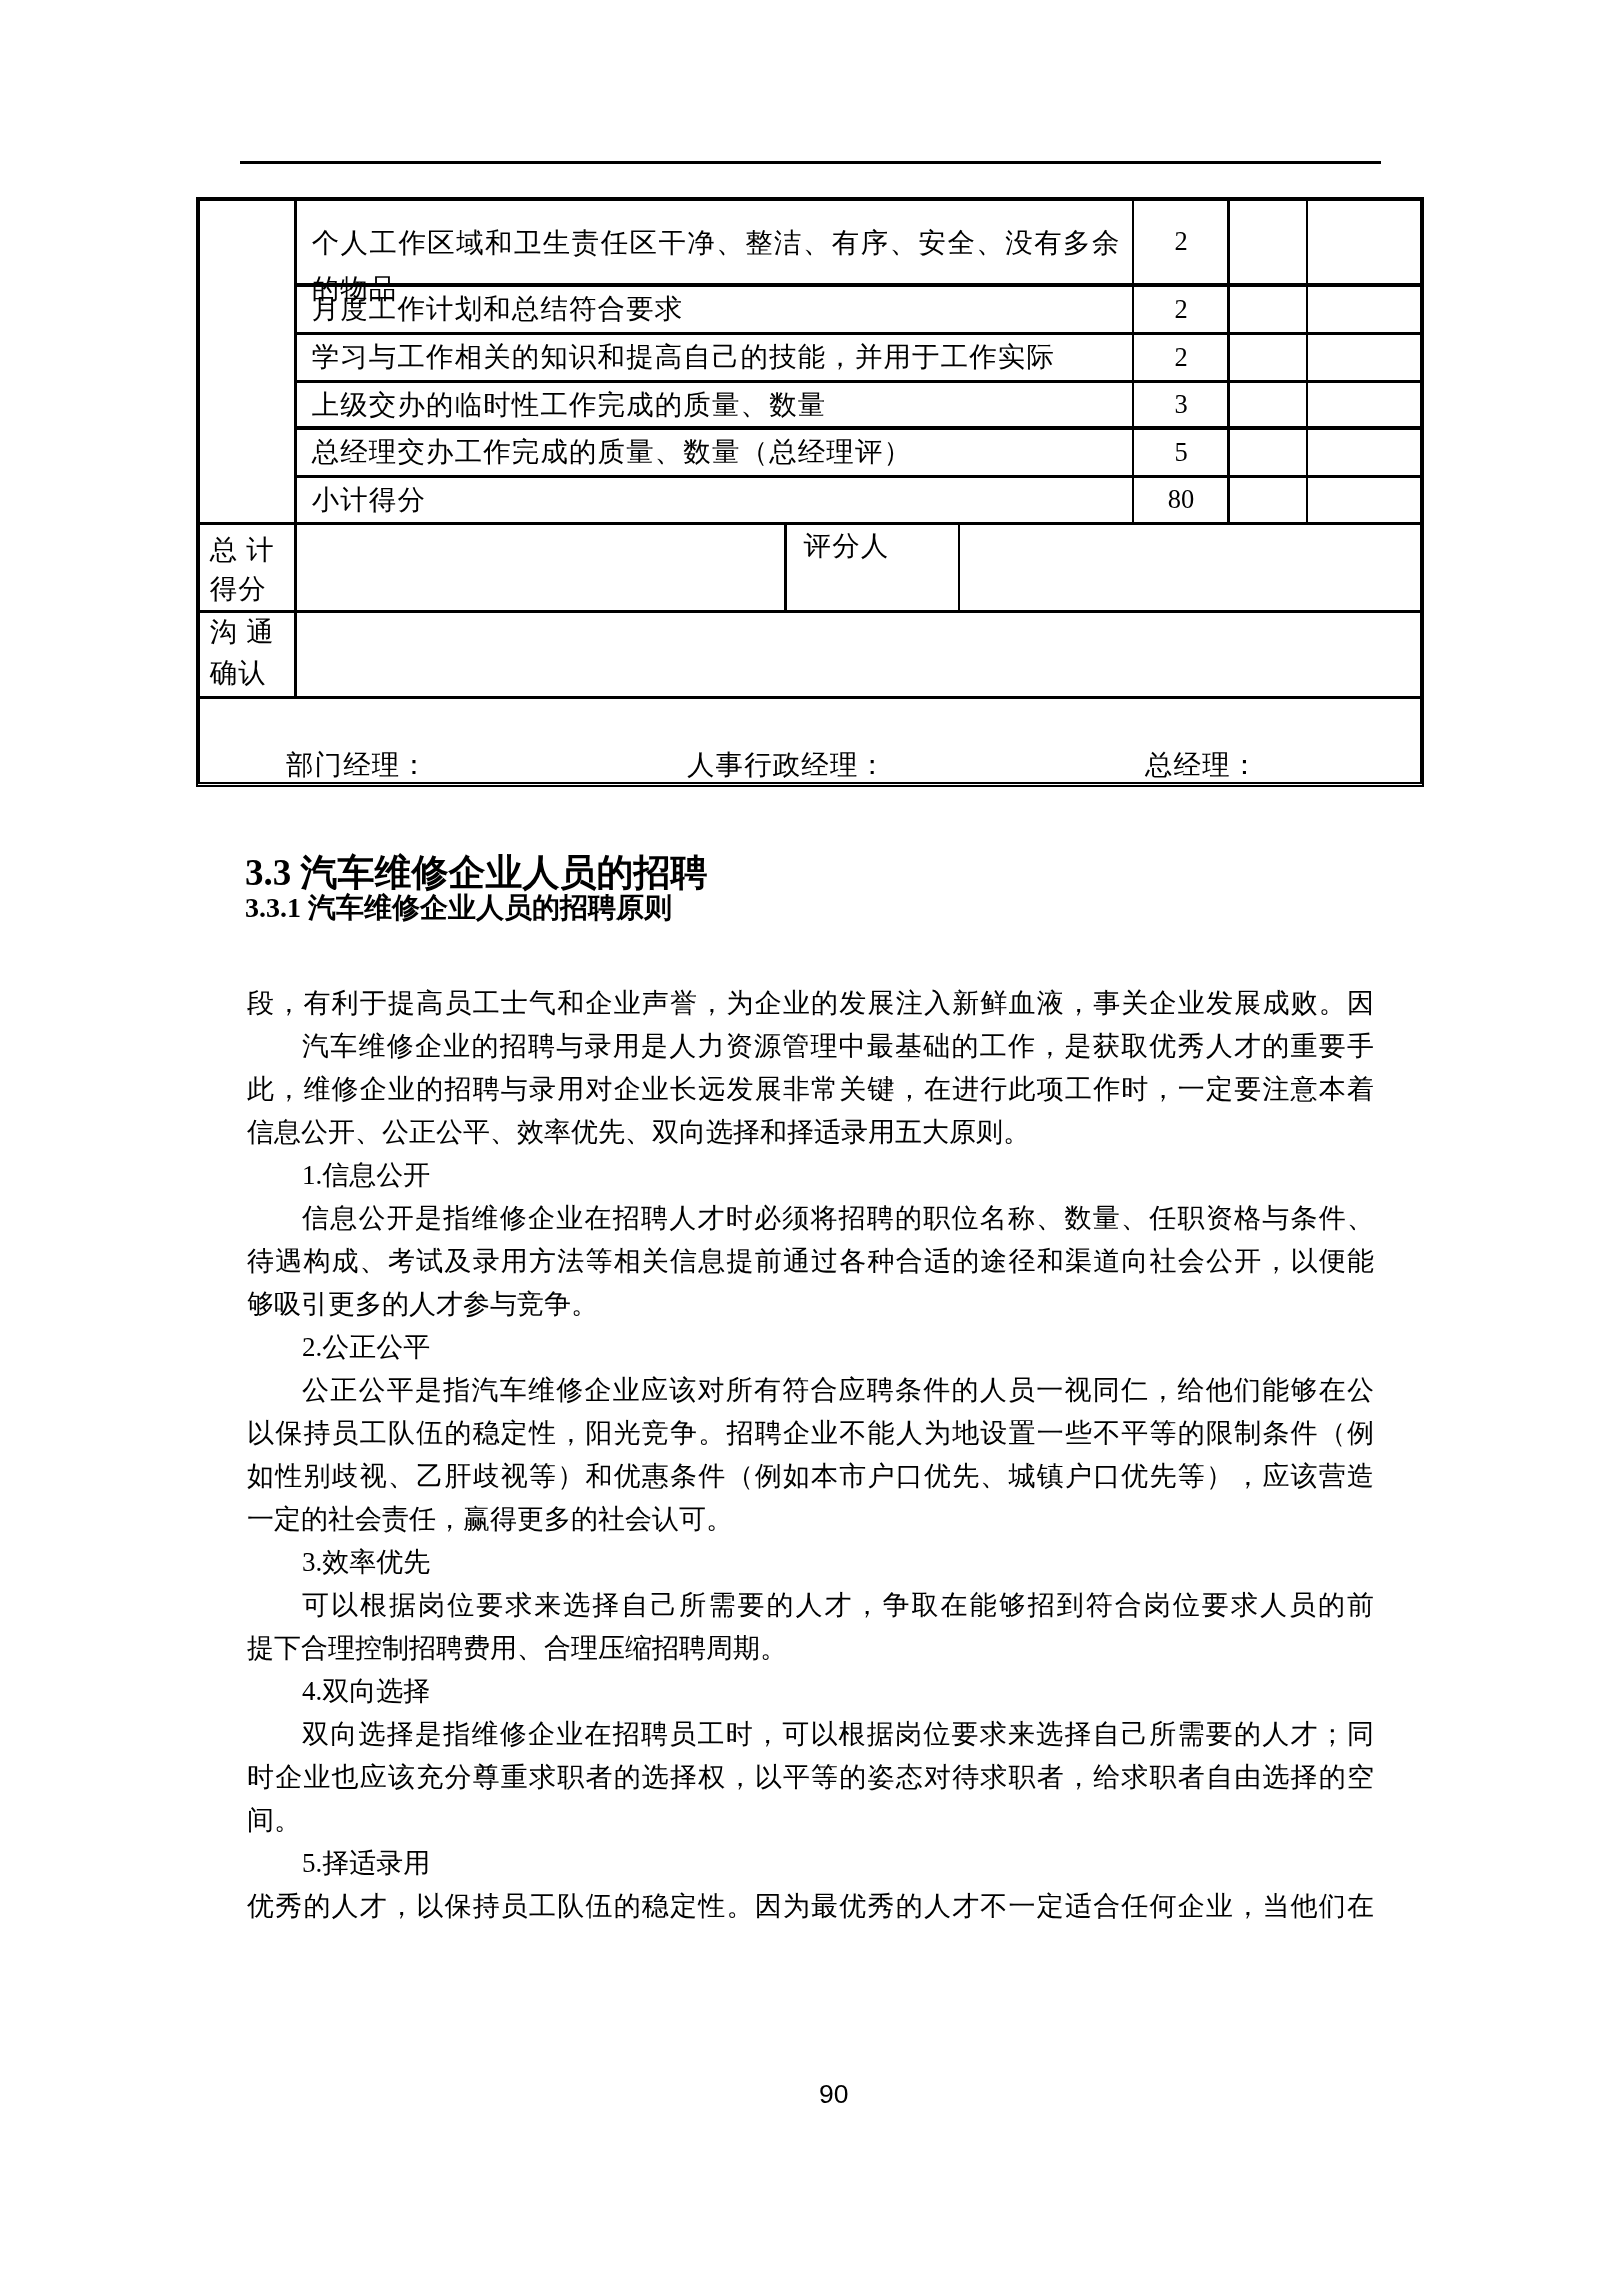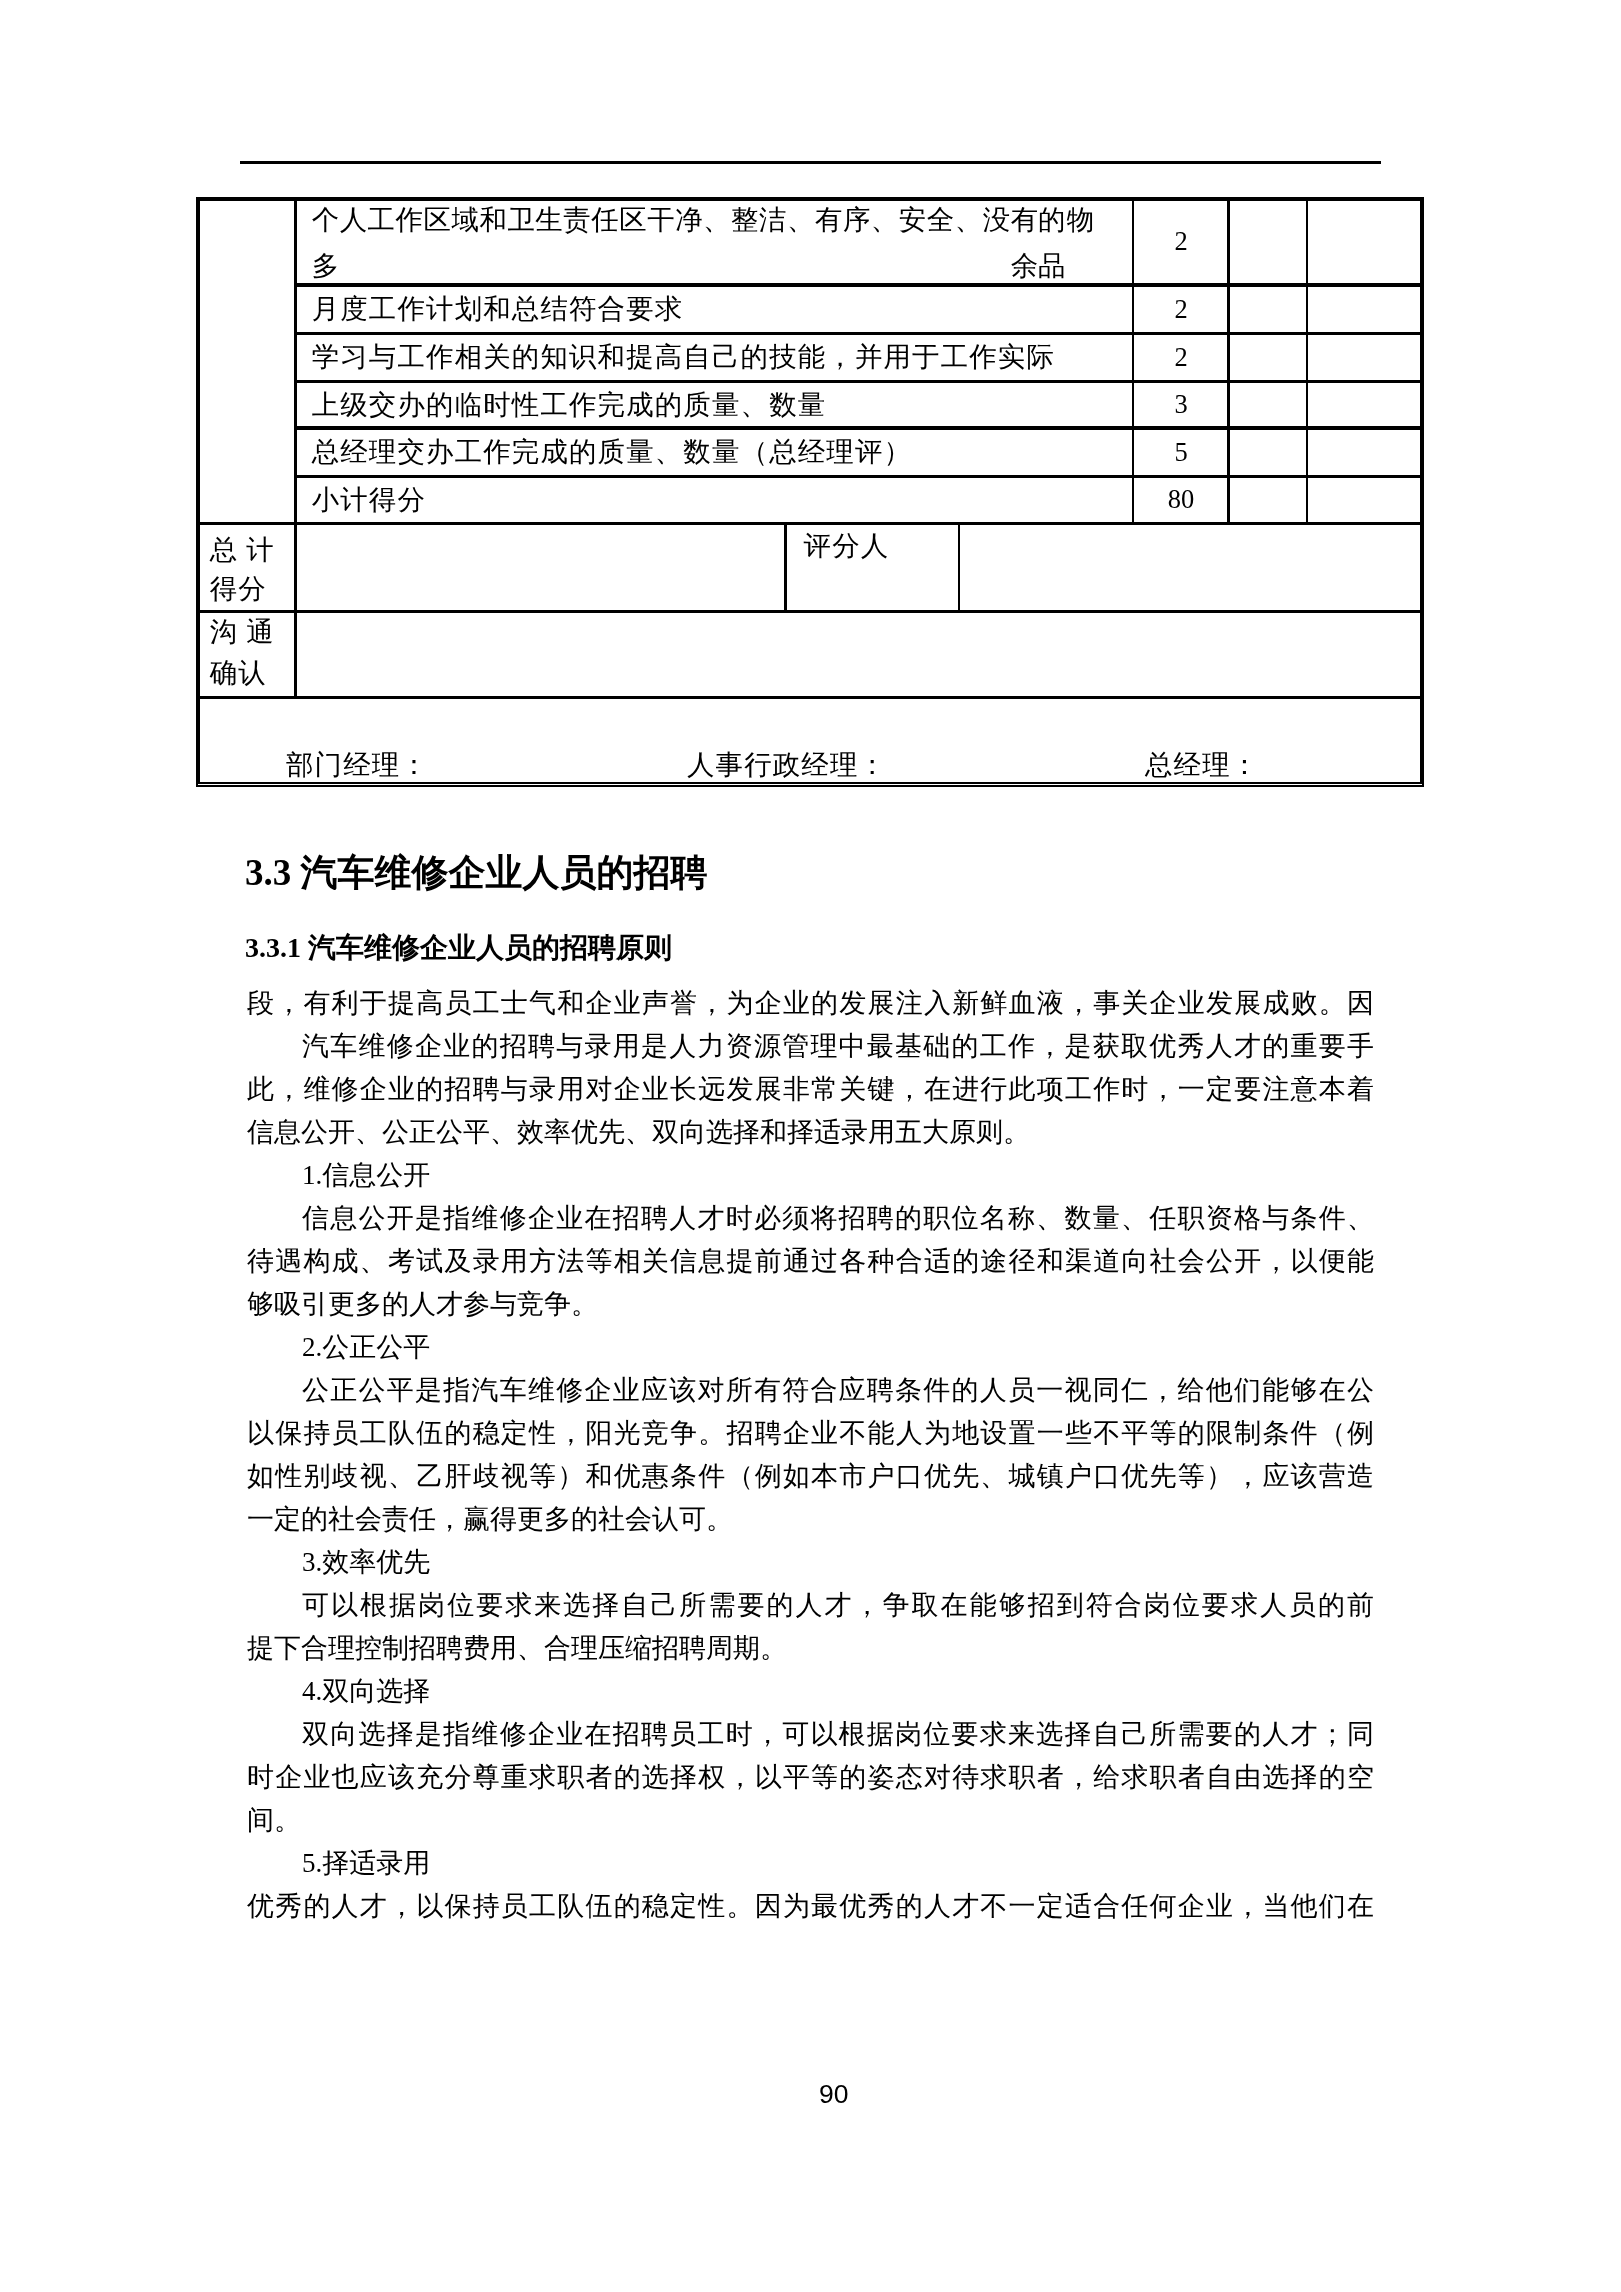--- a/index.html
+++ b/index.html
@@ -10,33 +10,33 @@
 
   
   .form { left: 196px; top: 197px; width: 1228px; height: 590px; }
   .frame { position: absolute; left: 0; top: 0; width: 1228px; height: 590px; box-sizing: border-box;
            border-top: 4.9px solid #000; border-left: 4.9px solid #000; border-right: 4.9px solid #000;
            border-bottom: 5.9px double #000; }
   .rule { position: absolute; background: #000; }
   .cell { position: absolute; box-sizing: border-box; font-size: 27.4px; letter-spacing: 1.2px; }
   .item { left: 100px; width: 837px; padding-left: 15.7px; padding-right: 13.7px;
           display: flex; align-items: center; }
-  .item-two { left: 100px; width: 837px; padding: 0 13.7px 0 15.7px; display: flex; flex-direction: row; justify-content: flex-end; }
+  .item-two { left: 100px; width: 837px; padding: 0 13.7px 0 15.7px; display: flex; flex-direction: column; justify-content: flex-end; margin-top: 27px; }
   .item-two .tl { height: 46px; line-height: 46px; }
   .item-two .tl.j { text-align: justify; text-align-last: justify; letter-spacing: 0; }
   .score { left: 937px; width: 96px; display: flex; align-items: center; justify-content: center;
            font-size: 26.5px; letter-spacing: 0; }
   .blank { }
   .label2 { padding-left: 13.7px; }
   .label2 .ll { position: absolute; left: 13.7px; height: 39px; line-height: 39px; white-space: nowrap; }
   .sig { position: absolute; top: 49px; height: 39px; line-height: 39px; white-space: nowrap; font-size: 27.4px; }
 
   
   .h2 { left: 245px; top: 848px; height: 49px; line-height: 49px; font-size: 37px; font-weight: bold; white-space: nowrap; }
-  .h3 { left: 245px; top: 928px; height: 39px; line-height: 39px; font-size: 28px; font-weight: bold; white-space: nowrap; }
+  .h3 { left: 245px; top: 888px; height: 39px; line-height: 39px; font-size: 28px; font-weight: bold; white-space: nowrap; }
   .body { left: 247px; top: 982px; width: 1127px; font-size: 27px; }
   .ln { height: 43px; line-height: 43px; overflow: visible; }
   .ln.j { text-align: justify; text-align-last: justify; }
   .ln.ind { padding-left: 55px; }
   .pnum { left: 819px; top: 2078px; font-family: "Liberation Sans", "DejaVu Sans", sans-serif; font-size: 26.5px; line-height: 33px; }
 </style>
 </head>
 <body>
 
 <div class="abs header-rule"></div>

